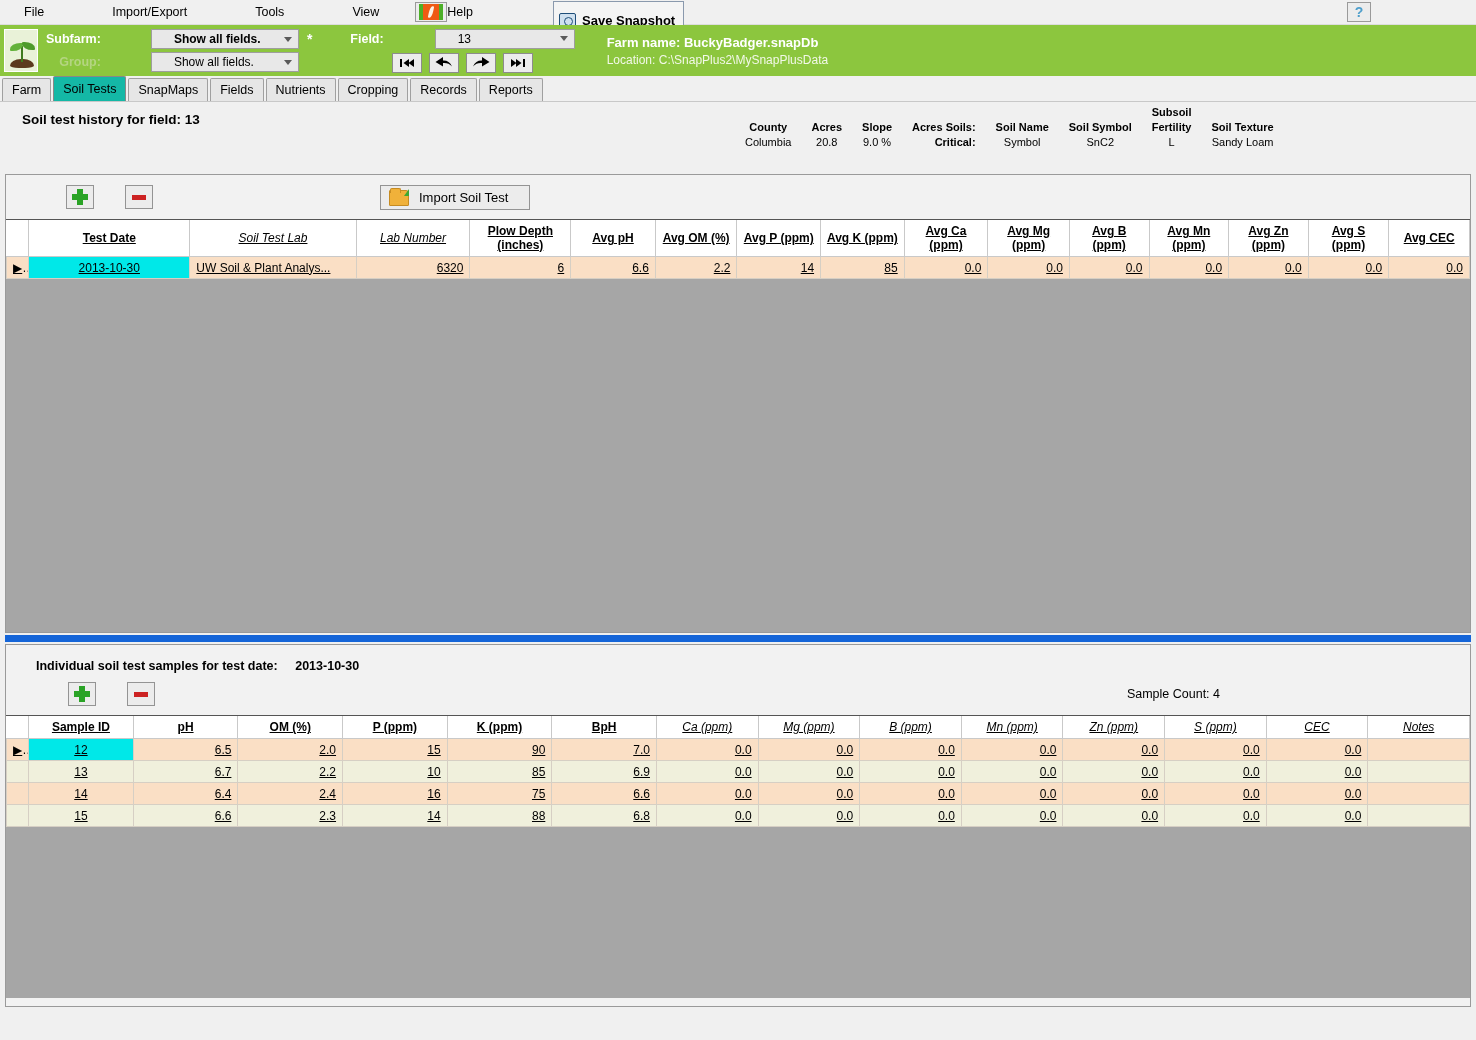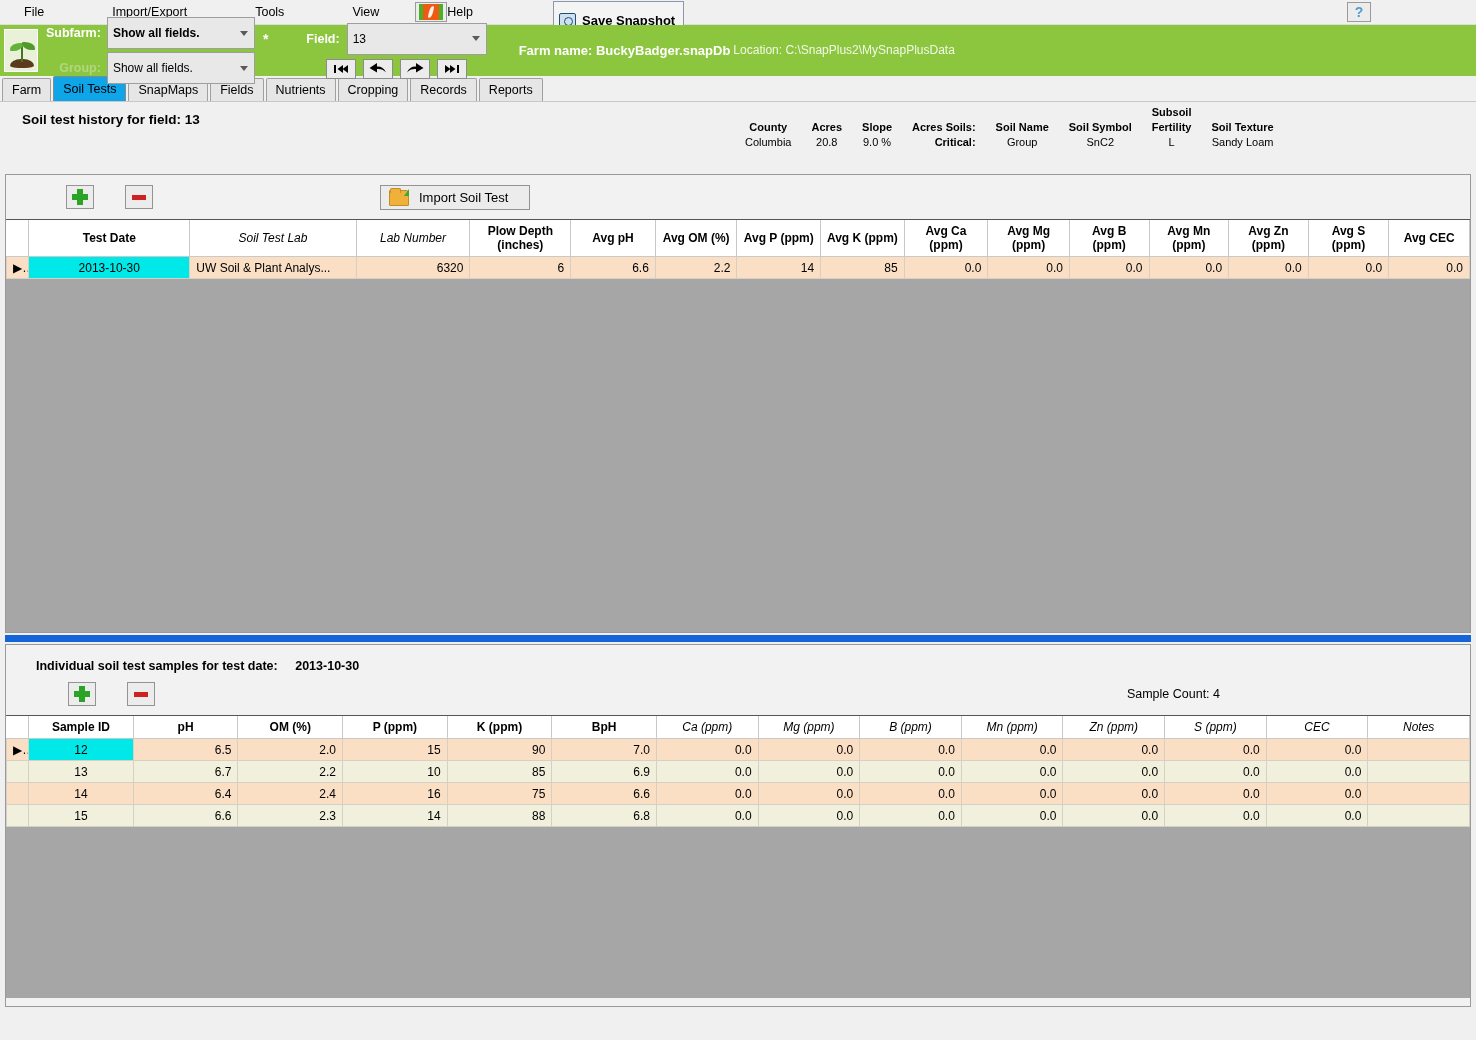--- a/index.html
+++ b/index.html
@@ -125,28 +125,29 @@
     position: absolute; bottom: 21px; left: 17px;
     width: 13px; height: 8px;
     background: #4e9b2b;
     border-radius: 10% 80% 10% 80%;
   }
 
   .sel-grid { display: grid; grid-template-columns: auto auto; row-gap: 3px; column-gap: 6px; align-items: center; }
   .sel-label { font-size: 12.5px; font-weight: bold; color: #ffffff; text-align: right; }
   .sel-label.dim { color: #b4d581; }
   .combo {
-    width: 148px; height: 32px;
+    width: 148px; height: 20px;
     background: #e8e8e8;
     border: 1px solid #9e9e9e;
     display: flex; align-items: center;
-    padding: 0 3px 0 5px;
+    padding: 0 3px 0 22px;
     font-size: 12px;
     position: relative;
     cursor: pointer;
+    margin-left: 44px;
   }
   .combo .cval { flex: 1; white-space: nowrap; overflow: hidden; }
   .combo.bold .cval { font-weight: bold; }
   .chev {
     width: 0; height: 0;
     border-left: 4px solid transparent;
     border-right: 4px solid transparent;
     border-top: 5px solid #5a5a5a;
     margin-right: 3px;
   }
@@ -160,21 +161,21 @@
   .navbtn {
     width: 30px; height: 20px;
     background: #ececec;
     border: 1px solid #8c8c8c;
     display: flex; align-items: center; justify-content: center;
     cursor: pointer;
     font-size: 11px; color: #000;
   }
   .navbtn svg { display: block; }
 
-  .farminfo { margin-left: 32px; display: flex; flex-direction: row; gap: 3px; }
+  .farminfo { margin-left: 32px; display: flex; flex-direction: column; gap: 3px; }
   .farmname { font-weight: bold; font-size: 13px; color: #ffffff; }
   .farmloc { font-size: 12px; color: #f2f8e8; }
 
   
   .tabstrip {
     height: 26px;
     background: #f0f0f0;
     display: flex;
     align-items: flex-end;
     padding-left: 2px;
@@ -186,21 +187,21 @@
     background: #e6e6e6;
     border: 1px solid #a0a0a0;
     border-bottom: none;
     display: flex; align-items: center;
     font-size: 12.5px;
     margin-right: 2px;
     cursor: pointer;
     border-radius: 2px 2px 0 0;
   }
   .tab.active {
-    background: #0ea5e9;
+    background: #14b8a6;
     height: 25px;
     border-color: #888;
     text-align: center;
   }
 
   
   .fieldsummary {
     position: relative;
     height: 72px;
     background: #f0f0f0;
@@ -270,21 +271,21 @@
   }
   .folder-ic:after {
     content: ""; position: absolute; right: -1px; top: -2px;
     width: 0; height: 0;
     border-left: 5px solid transparent;
     border-bottom: 7px solid #3fa832;
   }
   .import-btn span { font-size: 13px; }
 
   
-  .gridwrap { border-top: 1px solid #555; background: #a6a6a6; overflow: hidden; }
+  .gridwrap { border-top: 1px solid #555; background: #a6a6a6; overflow: hidden; text-decoration: underline; }
   table.grid { border-collapse: collapse; table-layout: fixed; width: 100%; background: #fff; }
   table.grid th {
     background: #ffffff;
     border: 1px solid #c9c9c9;
     border-top: none;
     font-size: 12px;
     font-weight: bold;
     padding: 4px 5px;
     vertical-align: middle;
     line-height: 14px;
@@ -447,21 +448,21 @@
         <span>Subsoil</span><br>
         <span>Fertility</span>
       </td>
       <td class="hd">Soil Texture</td>
     </tr>
     <tr>
       <td>Columbia</td>
       <td>20.8</td>
       <td>9.0 %</td>
       <td class="rlabel">Critical:</td>
-      <td>Group</td>
+      <td>Symbol</td>
       <td>SnC2</td>
       <td>L</td>
       <td>Sandy Loam</td>
     </tr>
   </tbody>
     </table>
 </div>
 
 <div class="panel" style="height:459px;">
   <div class="toolbar">

